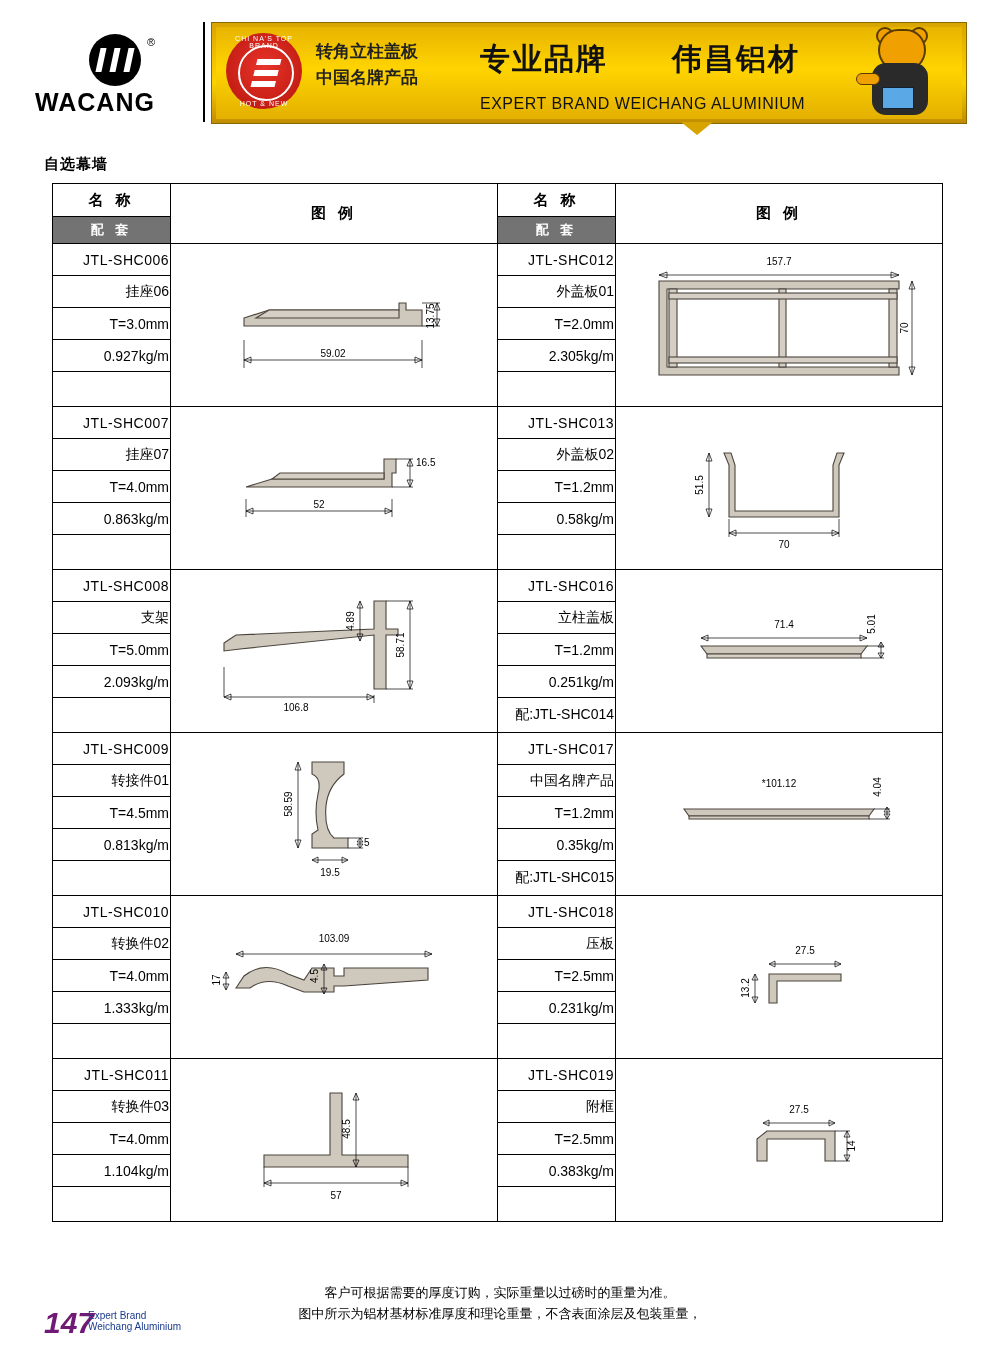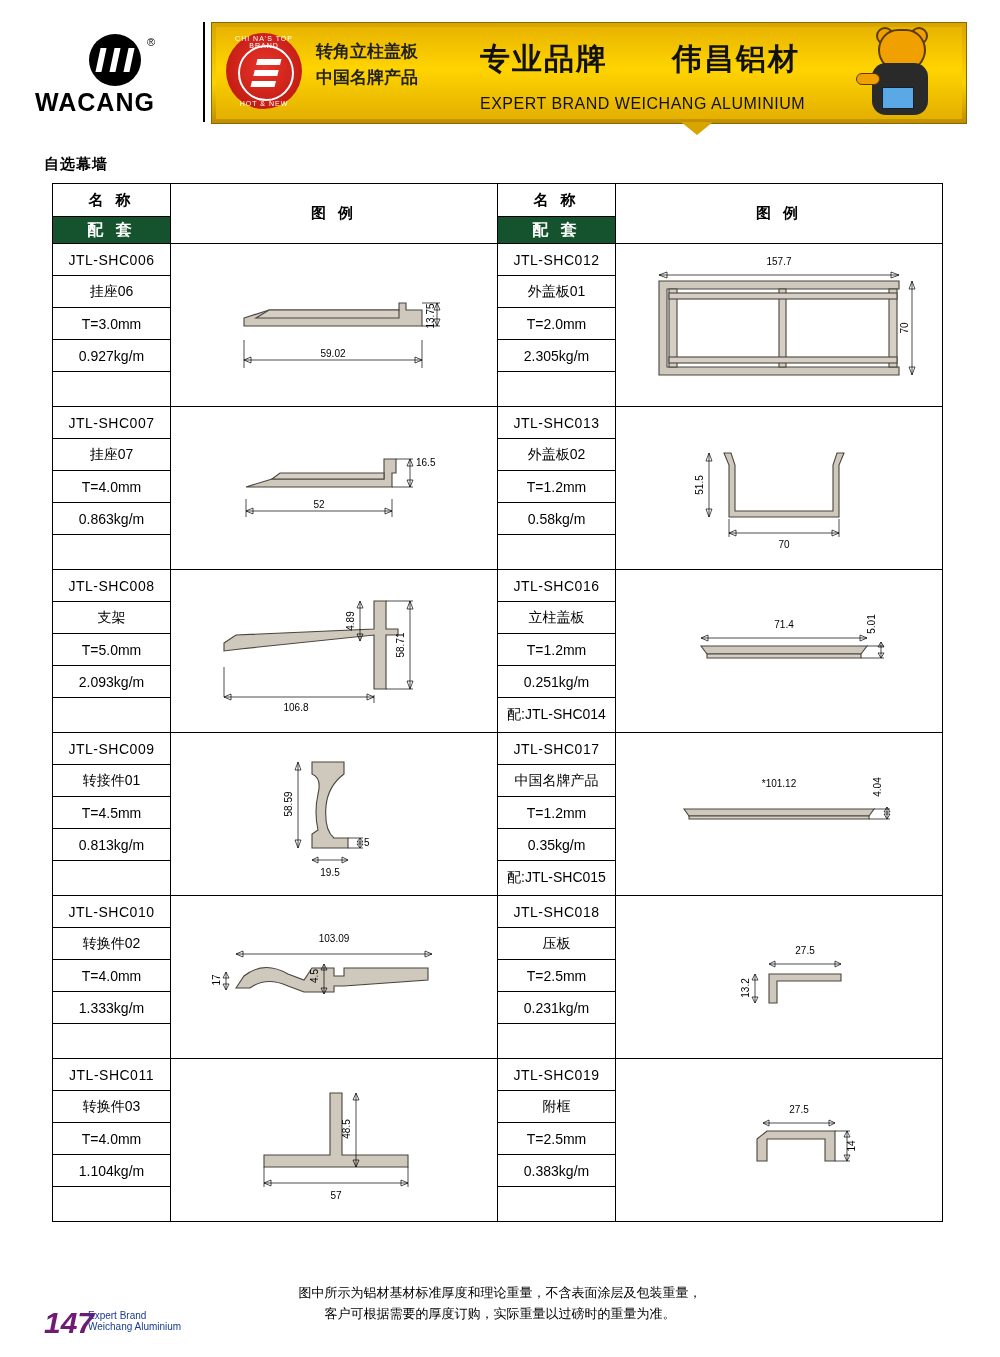--- a/index.html
+++ b/index.html
@@ -45,22 +45,22 @@
   .banner-notch{position:absolute;left:176px;top:100px;width:754px;height:0;}
   .notch{position:absolute;left:470px;top:0;width:0;height:0;border-left:16px solid transparent;border-right:16px solid transparent;border-top:13px solid #d8a400;}
 
   
   .sect-title{position:absolute;left:44px;top:155px;font-size:15px;font-weight:bold;letter-spacing:1px;}
 
   
   table.main{position:absolute;left:52px;top:183px;width:878px;border-collapse:collapse;table-layout:fixed;}
   table.main td{border:1px solid #000;vertical-align:middle;}
   .hd{height:30px;text-align:center;font-weight:bold;font-size:15px;letter-spacing:4px;}
-  .hd2{height:24px;text-align:center;font-weight:bold;font-size:16px;color:#fff;background:#14532d;letter-spacing:4px;}
-  .namecell{height:29px;text-align:center;font-size:14px;}
+  .hd2{height:24px;text-align:center;font-weight:bold;font-size:13px;color:#fff;background:#737373;letter-spacing:4px;}
+  .namecell{height:29px;text-align:right;font-size:14px;}
   .namecell.code{letter-spacing:.5px;}
   .spacer{height:32px;}
   .fig{text-align:center;position:relative;}
   .colname{width:115px;}
   .colfig{width:324px;}
 
   
   .fg{position:relative;width:100%;height:100%;}
   svg{display:block;margin:0 auto;}
   .al{fill:#cfc8bd;stroke:#4a443c;stroke-width:1.1;}
@@ -448,21 +448,21 @@
       <td class="namecell">0.383kg/m</td>
     </tr>
     <tr>
       <td class="namecell spacer"></td>
       <td class="namecell spacer"></td>
     </tr>
   </tbody>
     </table>
 
   <div class="note">
+    <div>客户可根据需要的厚度订购，实际重量以过磅时的重量为准。</div>
     <div>图中所示为铝材基材标准厚度和理论重量，不含表面涂层及包装重量，</div>
-    <div>客户可根据需要的厚度订购，实际重量以过磅时的重量为准。</div>
   </div>
   <div class="pagenum">147</div>
   <div class="pagelbl">
     <div>Expert Brand</div>
     <div>Weichang Aluminium</div>
   </div>
 </div>
 
 </body></html>

